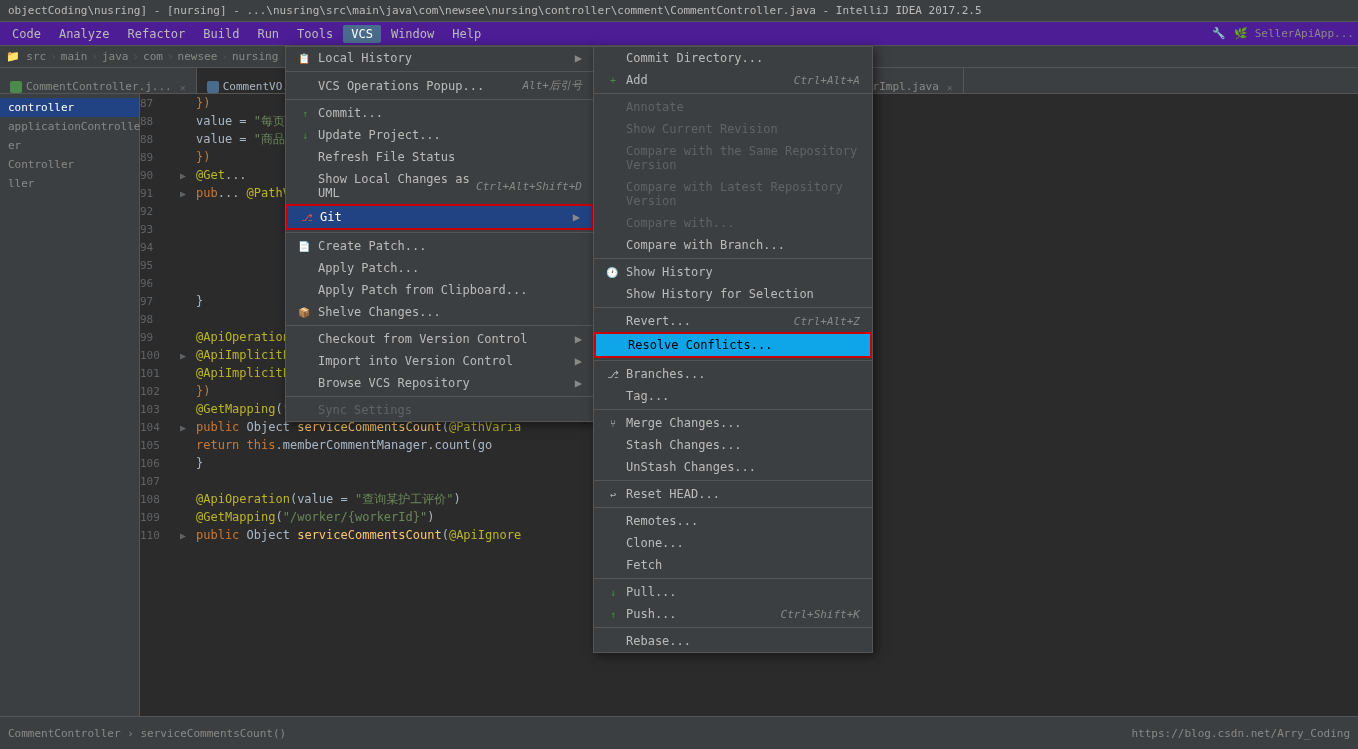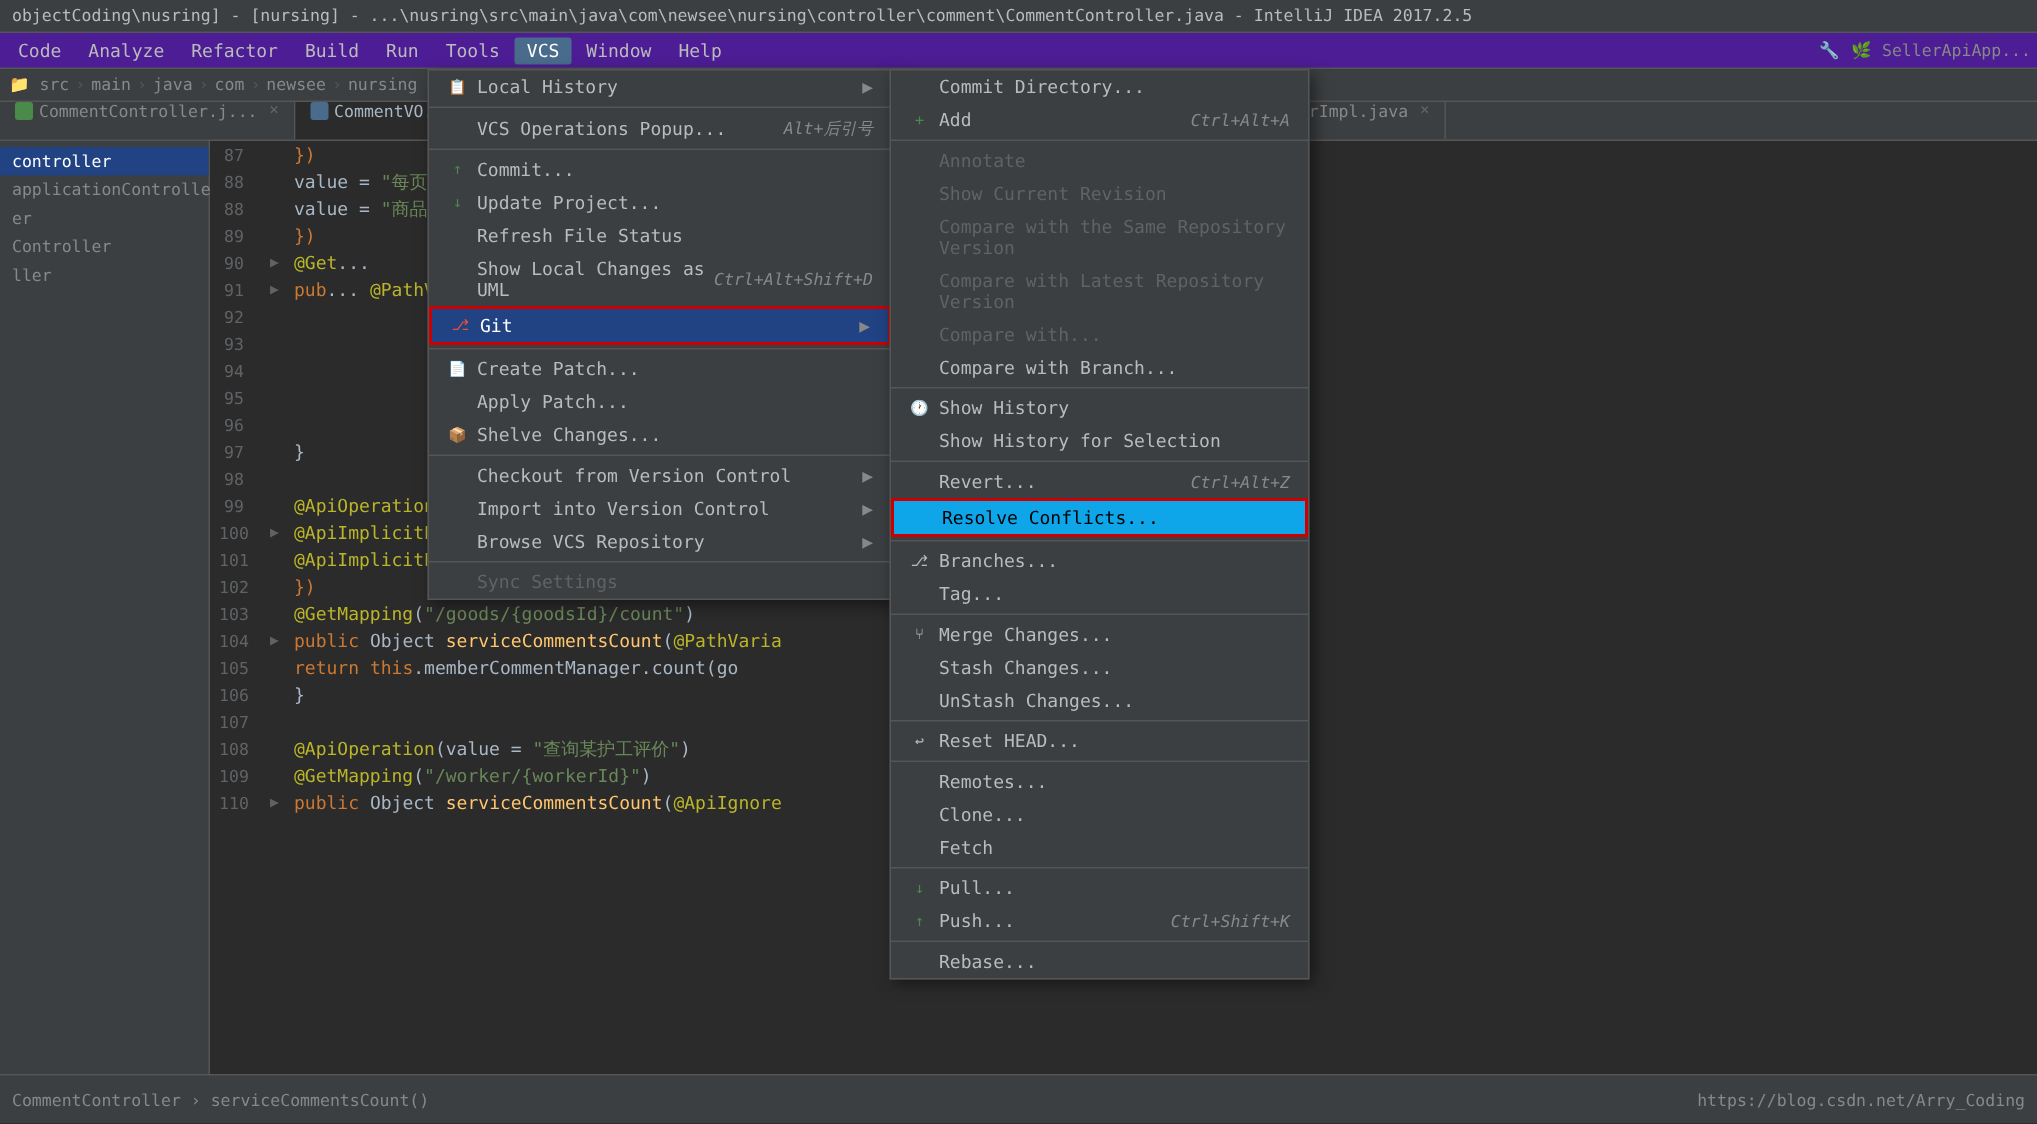--- a/index.html
+++ b/index.html
@@ -63,21 +63,21 @@
     #tabs-bar {
       background: #3c3f41;
       height: 26px;
       display: flex;
       align-items: stretch;
       border-bottom: 1px solid #555;
       overflow: hidden;
     }
     .tab {
       display: flex;
-      align-items: flex-start;
+      align-items: flex-end;
       padding: 0 10px;
       font-size: 11px;
       color: #888;
       border-right: 1px solid #555;
       cursor: pointer;
       white-space: nowrap;
       gap: 4px;
     }
     .tab.active { background: #2b2b2b; color: #a9b7c6; }
     .tab-icon { width: 12px; height: 12px; background: #4a8a4a; border-radius: 2px; display: inline-block; }
@@ -111,21 +111,21 @@
       overflow: hidden;
       position: relative;
     }
     .code-line {
       display: flex;
       height: 18px;
       align-items: center;
     }
     .line-num {
       width: 40px;
-      text-align: center;
+      text-align: left;
       padding-right: 8px;
       color: #606366;
       font-size: 11px;
       flex-shrink: 0;
       user-select: none;
     }
     .line-arrow {
       width: 16px;
       flex-shrink: 0;
       color: #606366;
@@ -471,20 +471,24 @@
   <div class="dropdown-sep"></div>
   <div class="dropdown-item">
     <span class="dropdown-icon">📄</span>
     <span>Create Patch...</span>
   </div>
   <div class="dropdown-item">
     <span class="dropdown-icon"></span>
     <span>Apply Patch...</span>
   </div>
   <div class="dropdown-item">
+    <span class="dropdown-icon"></span>
+    <span>Apply Patch from Clipboard...</span>
+  </div>
+  <div class="dropdown-item">
     <span class="dropdown-icon">📦</span>
     <span>Shelve Changes...</span>
   </div>
   <div class="dropdown-sep"></div>
   <div class="dropdown-item">
     <span class="dropdown-icon"></span>
     <span>Checkout from Version Control</span>
     <span class="dropdown-arrow">▶</span>
   </div>
   <div class="dropdown-item">

